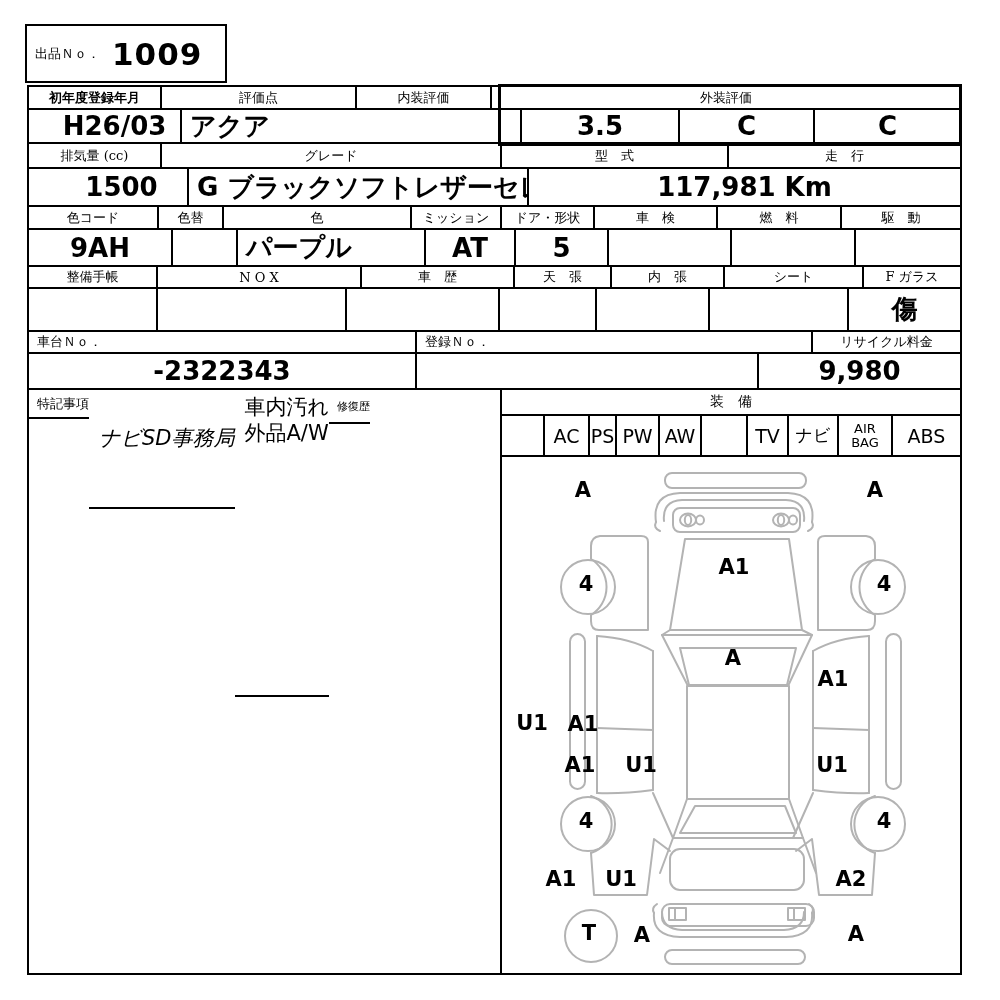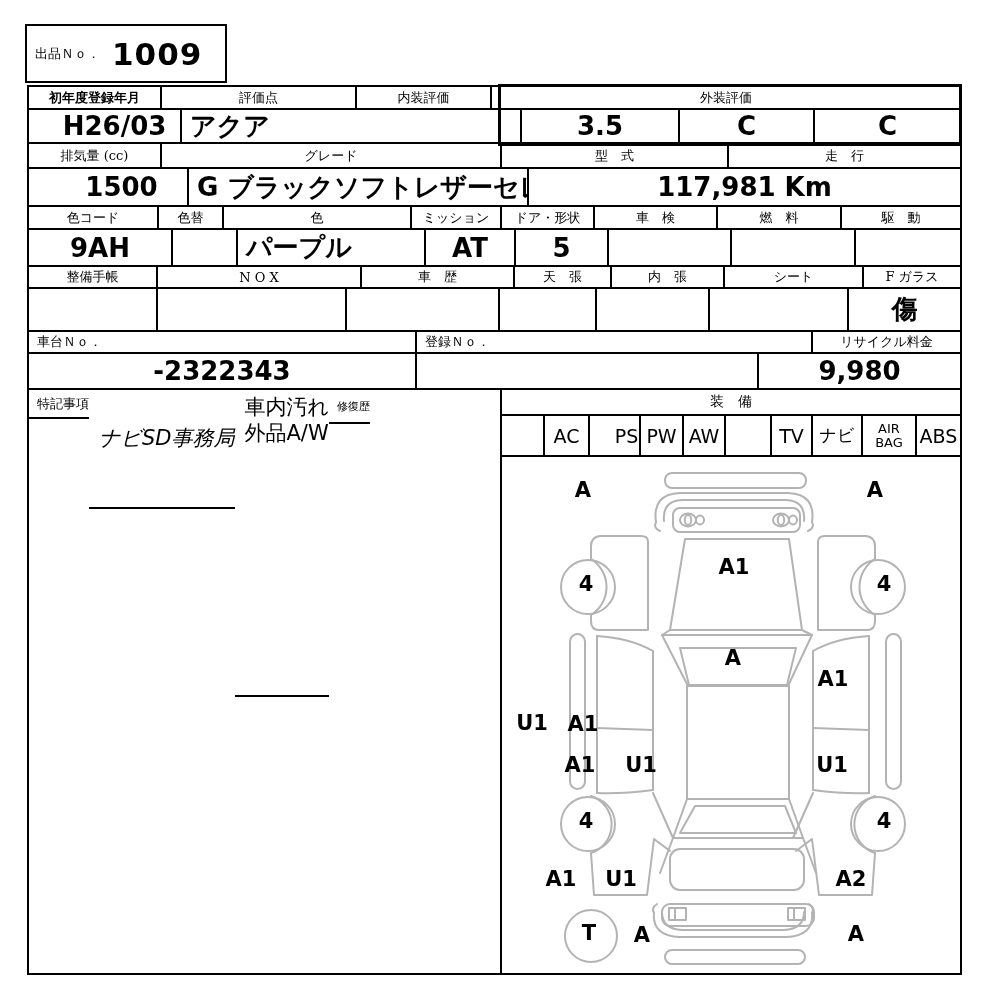--- a/index.html
+++ b/index.html
@@ -38,21 +38,21 @@
         padding-left:8px;font-family:"DejaVu Serif","Liberation Serif",serif;font-size:11px;}
   .lempty{flex:1;}
   .rpanel{flex:1;display:flex;flex-direction:column;min-width:0;}
   .ehdr{height:26px;box-sizing:border-box;border-bottom:2px solid #000;display:flex;align-items:center;justify-content:center;
         font-family:"DejaVu Serif","Liberation Serif",serif;font-size:14px;}
   .erow{height:41px;box-sizing:border-box;border-bottom:2px solid #000;display:flex;}
   .ecell{box-sizing:border-box;border-right:2px solid #000;display:flex;align-items:center;justify-content:center;
          font-size:19px;overflow:hidden;text-align:center;}
   .erow .ecell:nth-child(1){width:43px;}
   .erow .ecell:nth-child(2){width:45px;}
-  .erow .ecell:nth-child(3){width:27px;margin-left:24px;}
+  .erow .ecell:nth-child(3){width:27px;}
   .erow .ecell:nth-child(4){width:43px;}
   .erow .ecell:nth-child(5){width:42px;}
   .erow .ecell:nth-child(6){width:46px;}
   .erow .ecell:nth-child(7){width:41px;}
   .erow .ecell:nth-child(8){width:50px;font-size:17px;}
   .erow .ecell:nth-child(9){width:54px;font-size:13px;line-height:1.05;white-space:normal;}
   .erow .ecell:nth-child(10){flex:1;border-right:none;}
   .diagram{flex:1;position:relative;min-height:0;}
   .diagram svg{position:absolute;left:0;top:0;width:462px;height:520px;}
   .dlayer{position:absolute;left:0;top:0;width:1000px;height:1000px;pointer-events:none;}

